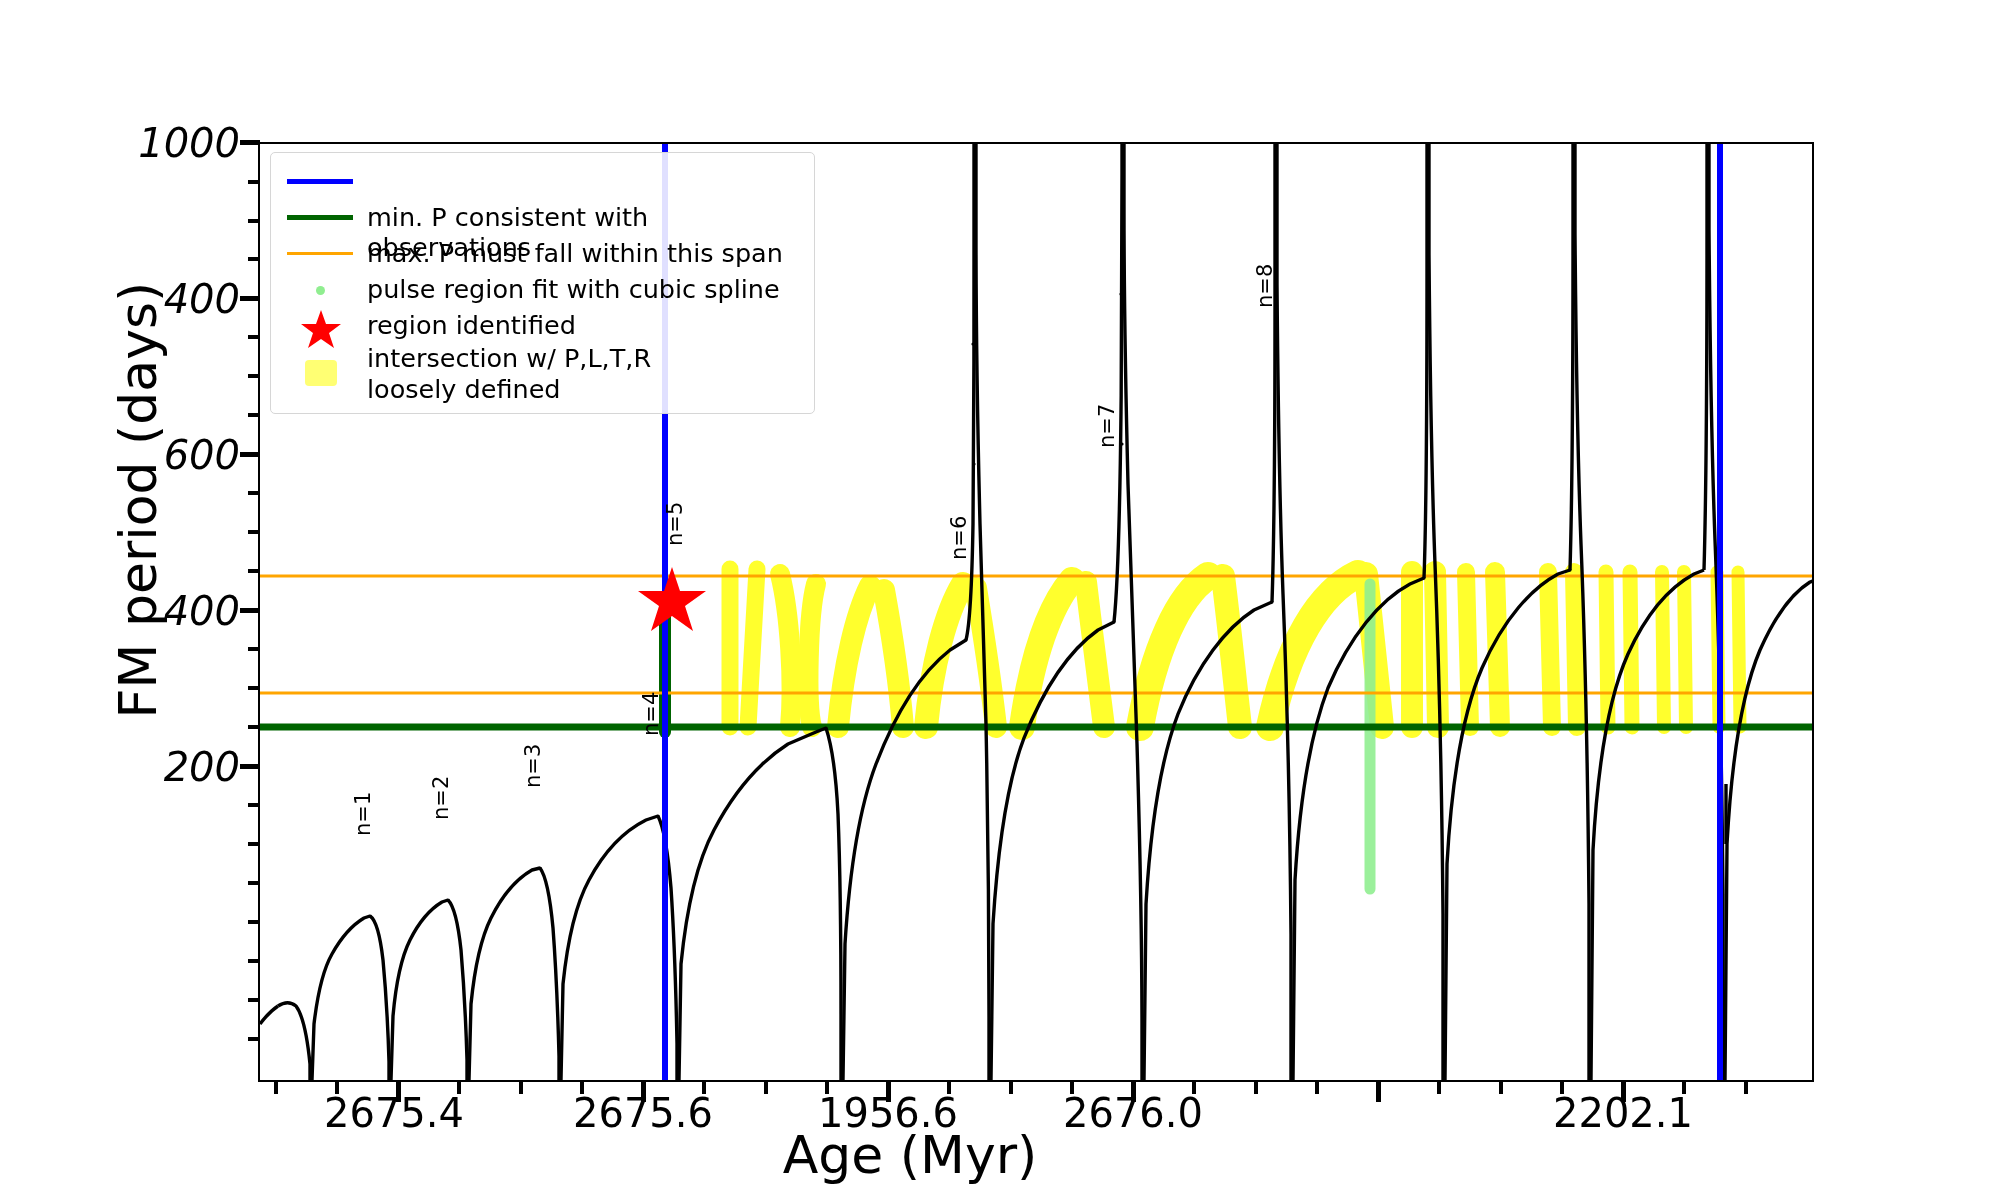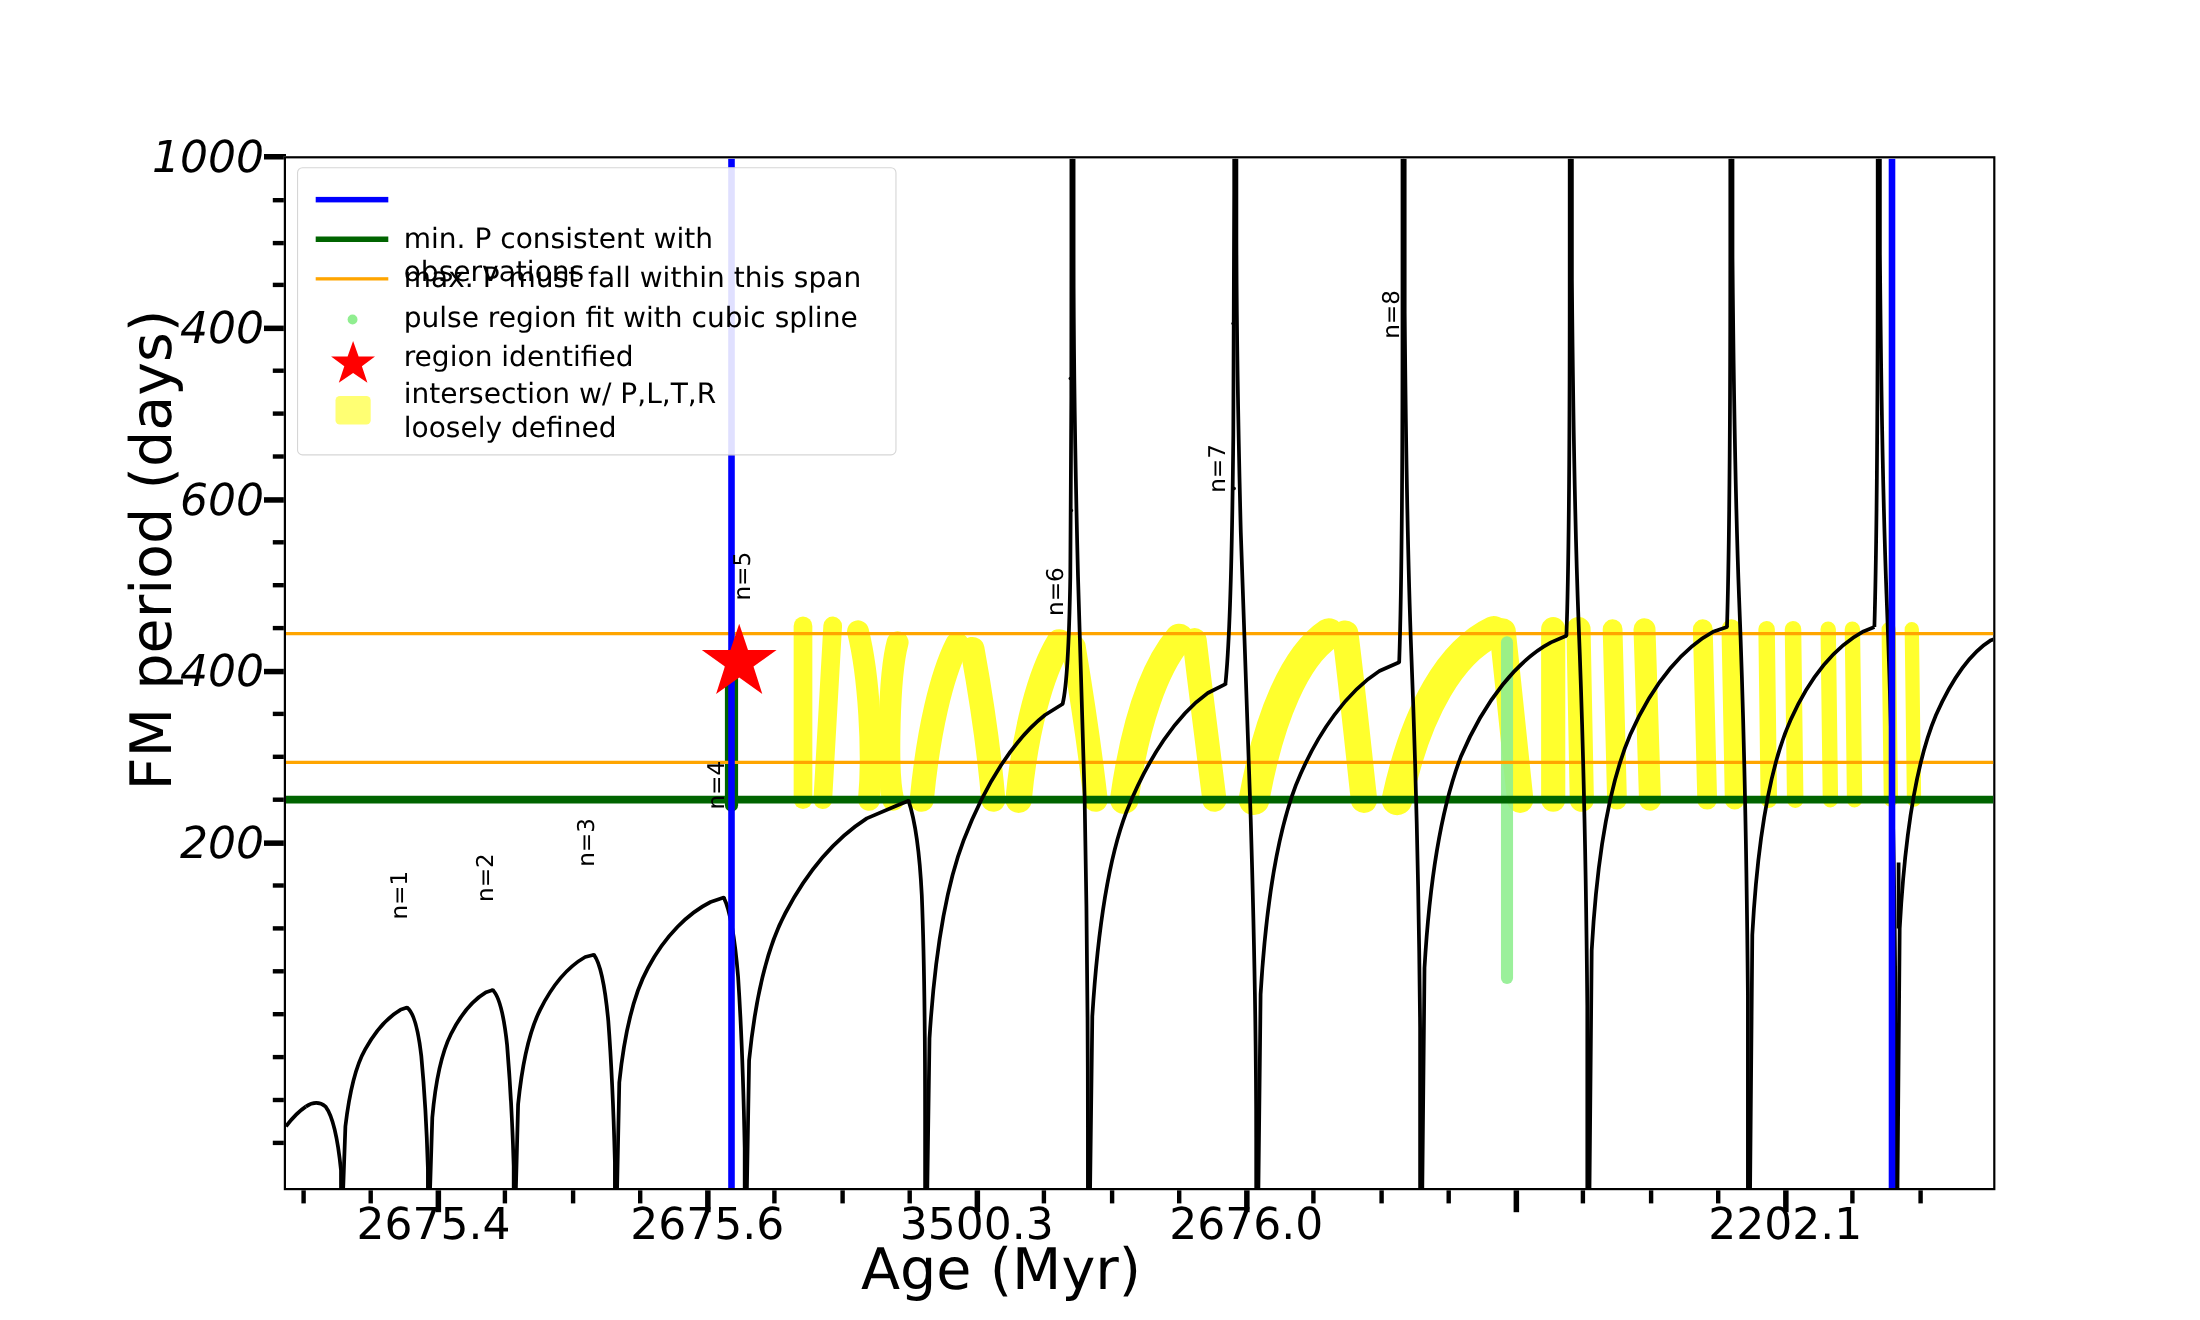--- a/index.html
+++ b/index.html
@@ -96,21 +96,21 @@
   <div class="tickmark-y" style="left:248px;top:803px;width:12px;height:4px"></div>
   <div class="tickmark-y" style="left:248px;top:842px;width:12px;height:4px"></div>
   <div class="tickmark-y" style="left:248px;top:881px;width:12px;height:4px"></div>
   <div class="tickmark-y" style="left:248px;top:920px;width:12px;height:4px"></div>
   <div class="tickmark-y" style="left:248px;top:959px;width:12px;height:4px"></div>
   <div class="tickmark-y" style="left:248px;top:998px;width:12px;height:4px"></div>
   <div class="tickmark-y" style="left:248px;top:1037px;width:12px;height:4px"></div>
 
   <div class="xtick" style="left:274px">2675.4</div>
   <div class="xtick" style="left:523px">2675.6</div>
-  <div class="xtick" style="left:768px">3500.3</div>
+  <div class="xtick" style="left:768px">1956.6</div>
   <div class="xtick" style="left:1013px">2676.0</div>
   <div class="xtick" style="left:1503px">2202.1</div>
 
   <div class="tickmark-x" style="left:396px;top:1082px;width:5px;height:20px"></div>
   <div class="tickmark-x" style="left:641px;top:1082px;width:5px;height:20px"></div>
   <div class="tickmark-x" style="left:886px;top:1082px;width:5px;height:20px"></div>
   <div class="tickmark-x" style="left:1131px;top:1082px;width:5px;height:20px"></div>
   <div class="tickmark-x" style="left:1376px;top:1082px;width:5px;height:20px"></div>
   <div class="tickmark-x" style="left:1621px;top:1082px;width:5px;height:20px"></div>
 

